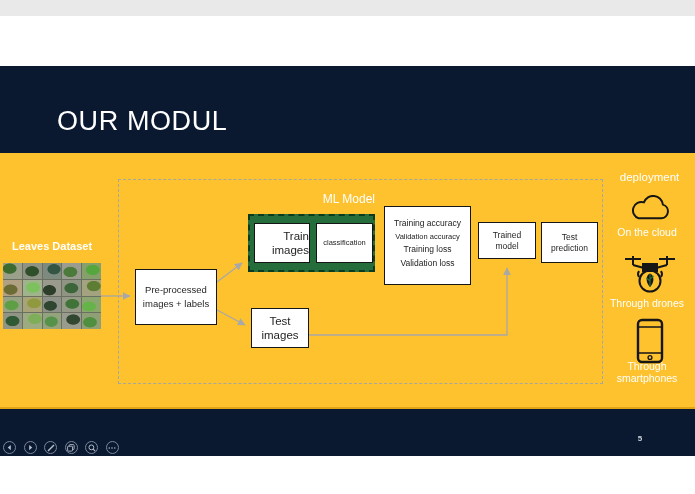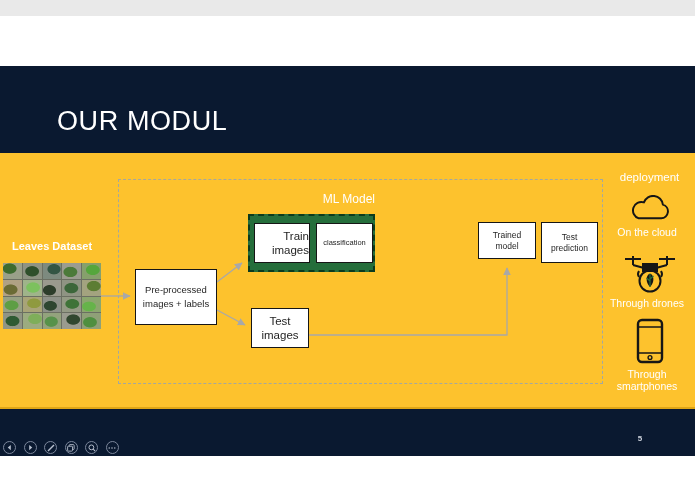--- a/index.html
+++ b/index.html
@@ -41,21 +41,21 @@
   .leaves-label { position:absolute; left:12px; top:224px; color:#ffffff; font-size:11px; font-weight:bold; }
   .leafgrid { position:absolute; left:3px; top:247px; width:98px; height:66px;
               display:grid; grid-template-columns:repeat(5,1fr); grid-template-rows:repeat(4,1fr);
               gap:1px; background:#6b6f62; }
   .leafgrid .cell { width:100%; height:100%; }
   .deploy-title { position:absolute; left:604px; top:155px; width:91px; text-align:center; color:#fff; font-size:11.5px; }
   .dep-icon { position:absolute; left:604px; width:91px; display:flex; justify-content:center; }
   .dep-label { position:absolute; left:604px; width:86px; text-align:center; color:#fff; font-size:10.5px; line-height:1.15; }
   .ic-cloud { top:179px; } .lb-cloud { top:210px; }
   .ic-drone { top:238px; } .lb-drone { top:281px; }
-  .ic-phone { top:302px; } .lb-phone { top:352px; padding:0 10px; }
+  .ic-phone { top:302px; } .lb-phone { top:344px; padding:0 10px; }
 
   
   .conn { position:absolute; left:0; top:0; width:695px; height:494px; pointer-events:none; }
 
   
   .toolbar { position:absolute; left:3px; top:425px; display:flex; gap:7.5px; }
   .tbtn { width:13px; height:13px; border:1px solid #7c879c; border-radius:50%;
           display:flex; align-items:center; justify-content:center; background:transparent; cursor:pointer; }
   .tbtn svg { display:block; }
   .pagenum { position:absolute; left:630px; top:418px; width:20px; text-align:center;
@@ -109,20 +109,26 @@
       <div class="cell" style="background: radial-gradient(62% 55% at 42% 58%, rgb(79, 143, 63) 0px, rgb(79, 143, 63) 54%, rgb(143, 160, 119) 63%);"></div>
     </div>
 
   <div class="wbox preproc">Pre-processed images + labels</div>
 
   <div class="ml-label">ML Model</div>
   <div class="greenbox"></div>
   <div class="wbox trainbox">Train images</div>
   <div class="wbox classbox">classification</div>
 
+  <div class="metricsbox">
+    <div class="m-lg">Training accuracy</div>
+    <div class="m-sm">Validation accuracy</div>
+    <div class="m-lg">Training loss</div>
+    <div class="m-lg">Validation loss</div>
+  </div>
 
   <div class="wbox trainedbox">Trained model</div>
   <div class="wbox testpredbox">Test prediction</div>
   <div class="wbox testimgbox">Test images</div>
 
   <div class="deploy-title">deployment</div>
 
   <div class="dep-icon ic-cloud">
     <svg width="44" height="28" viewBox="0 0 46 30">
       <path d="M11 25 H35 A7.5 7.5 0 0 0 36.8 10.3 A10.5 10.5 0 0 0 16.5 7.9 A8.6 8.6 0 0 0 11 25 Z" fill="none" stroke="#161616" stroke-width="2.1" stroke-linejoin="round"></path>

